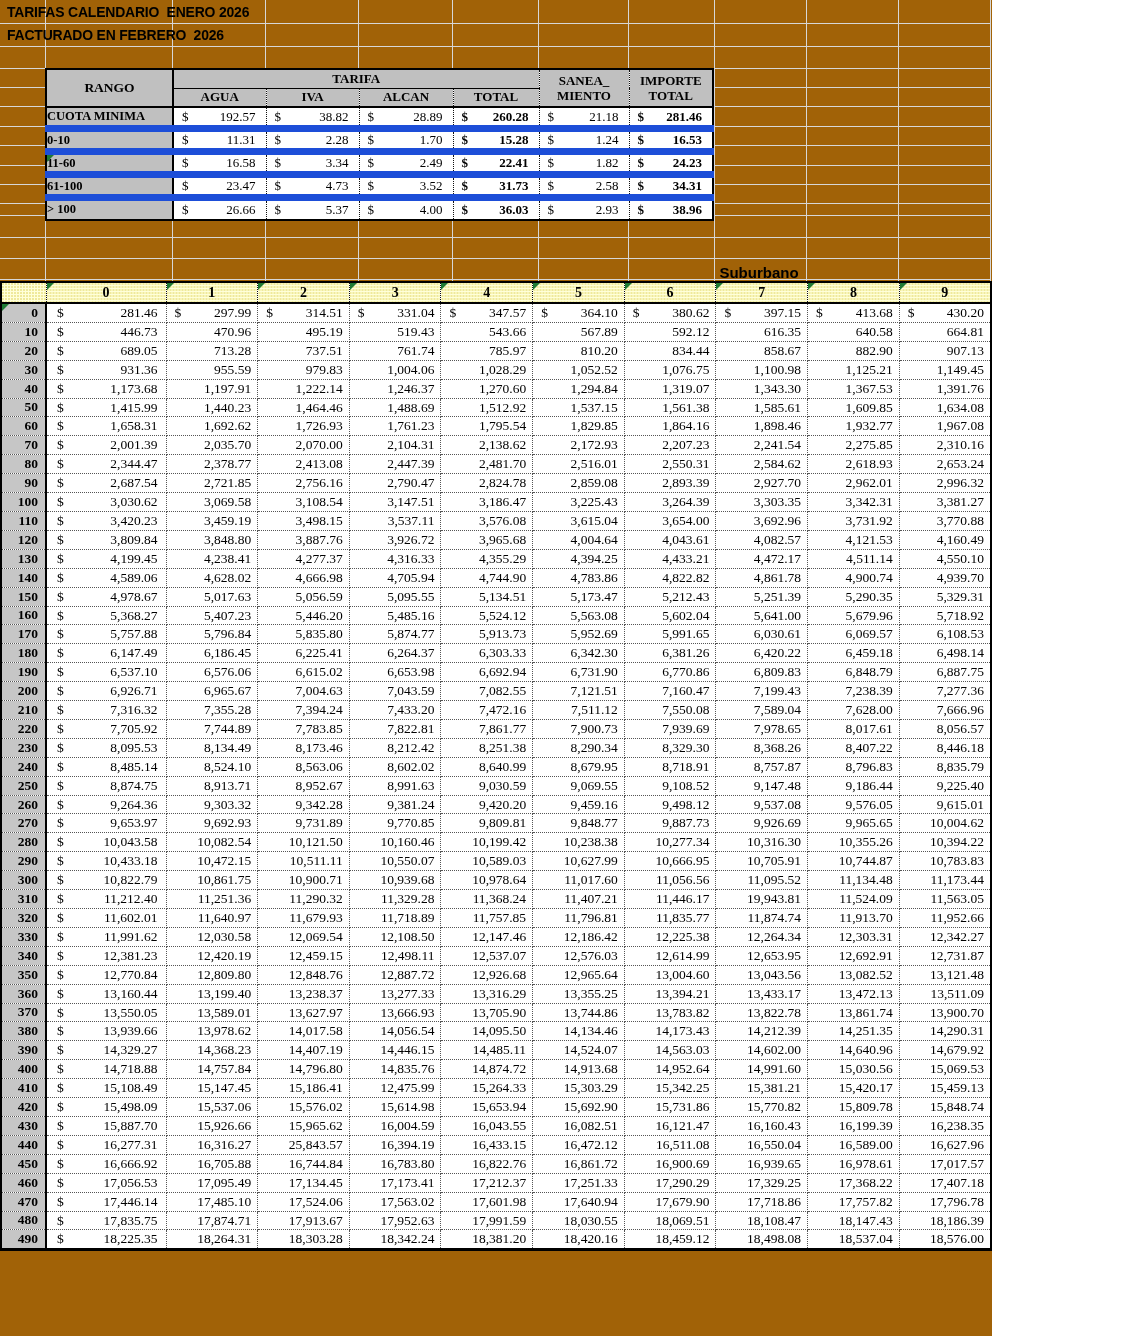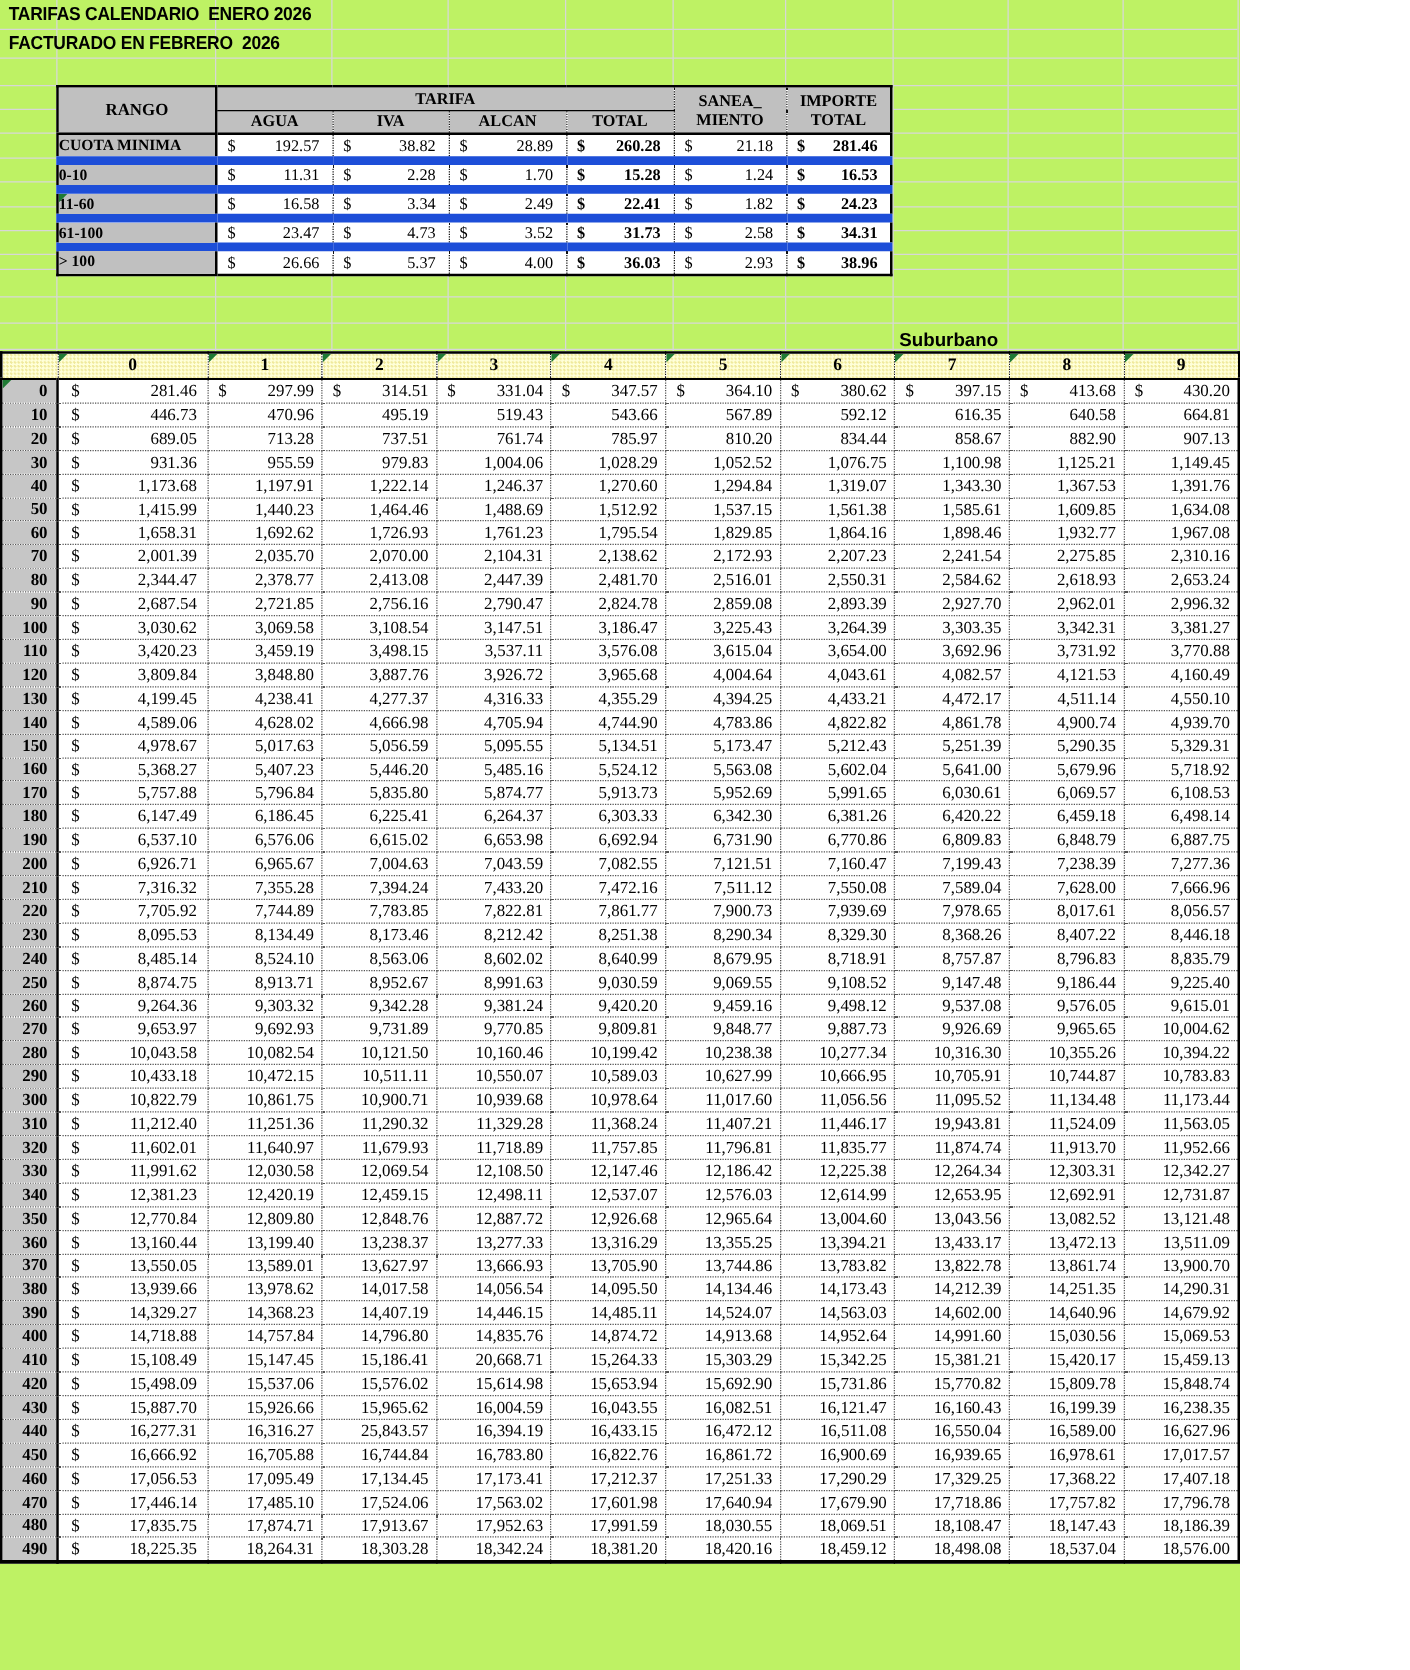--- a/index.html
+++ b/index.html
@@ -1,16 +1,16 @@
 <!DOCTYPE html>
 <html><head>
 <meta charset="utf-8">
 <style>
   html,body{margin:0;padding:0;background:#fff;}
-  #app{position:relative;width:992px;height:1336px;background:#bef264;overflow:hidden;
+  #app{position:relative;width:992px;height:1336px;background:#a16207;overflow:hidden;
        font-family:"Liberation Serif", serif;color:#000;}
   
   #gridlines{position:absolute;left:0;top:0;width:990px;height:281px;z-index:0;}
   .gl-v{position:absolute;top:0;width:1px;background:#d7d7d7;}
   .gl-h{position:absolute;left:0;height:1px;background:#d7d7d7;}
 
   .title{position:absolute;left:7px;white-space:pre;z-index:2;
          font-family:"Liberation Sans", sans-serif;font-weight:bold;font-size:15px;
          transform:scaleX(0.93);transform-origin:left center;letter-spacing:-0.2px;}
 
@@ -2957,21 +2957,21 @@
           </td>
           <td>
             <div class="money">
               <span class="cur"></span>
               <span class="val">15,186.41</span>
             </div>
           </td>
           <td>
             <div class="money">
               <span class="cur"></span>
-              <span class="val">20,668.71</span>
+              <span class="val">12,475.99</span>
             </div>
           </td>
           <td>
             <div class="money">
               <span class="cur"></span>
               <span class="val">15,264.33</span>
             </div>
           </td>
           <td>
             <div class="money">

